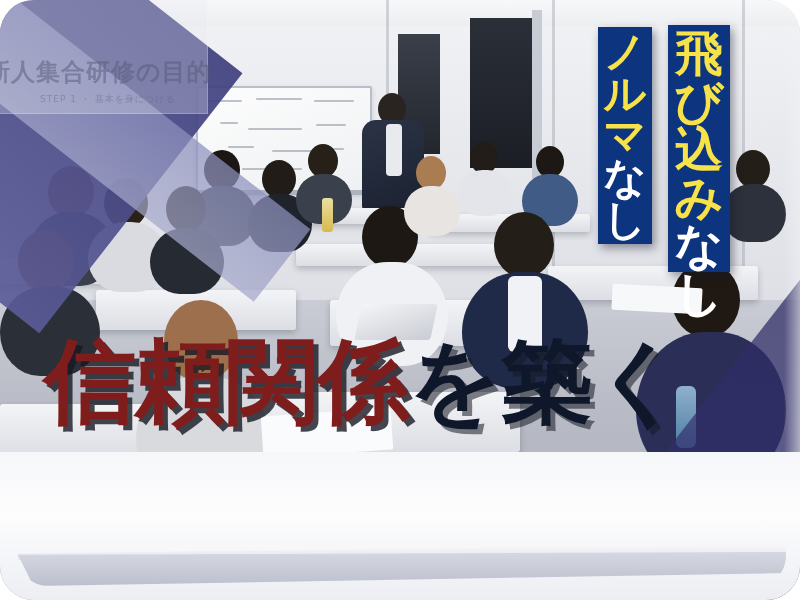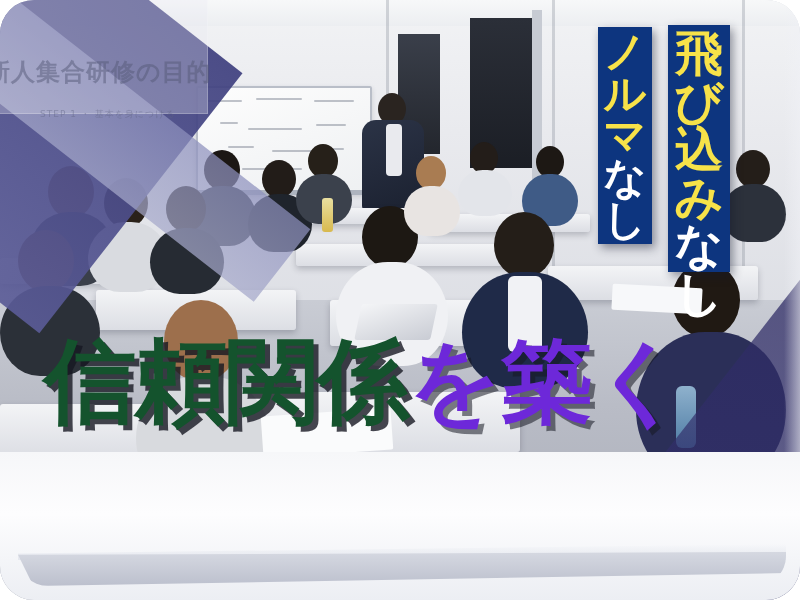--- a/index.html
+++ b/index.html
@@ -53,21 +53,21 @@
   .band{position:absolute;transform-origin:0 0;}
   .band1{left:-120px;top:-210px;width:460px;height:330px;
         background:linear-gradient(180deg,#3e3f7e,#5a5b96);transform:rotate(38deg);opacity:.92;}
   .band2{left:-60px;top:-60px;width:470px;height:92px;
         background:linear-gradient(180deg,#8d90bd,#a5a8ca);transform:rotate(38deg);opacity:.72;}
   .projscreen{position:absolute;left:-34px;top:-6px;width:240px;height:118px;
         background:rgba(232,233,242,.30);border:1px solid rgba(255,255,255,.22);}
   .projtext{position:absolute;left:-14px;top:56px;width:250px;
         font-size:24px;font-weight:700;letter-spacing:1px;
         color:rgba(86,90,120,.50);white-space:nowrap;}
-  .projsub{position:absolute;left:40px;top:108px;width:230px;
+  .projsub{position:absolute;left:40px;top:93px;width:230px;
         font-size:9px;color:rgba(96,100,130,.45);white-space:nowrap;letter-spacing:1px;}
 
   
   .rband{position:absolute;right:-150px;bottom:-170px;width:420px;height:470px;
         background:linear-gradient(150deg,rgba(43,40,96,.82),rgba(58,54,120,.55));
         transform:rotate(38deg);transform-origin:100% 100%;}
   .rband2{position:absolute;right:-10px;top:0px;width:26px;height:600px;
         background:linear-gradient(90deg,rgba(236,237,242,.0),rgba(240,241,246,.9));}
 
   
@@ -80,22 +80,22 @@
         font-family:"DejaVu Sans","Liberation Sans",sans-serif;}
   .vb-left .vchar{font-size:42px;}
   .vb-right .vchar{font-size:48px;}
   .y{color:#f7e249;}
   .w{color:#ffffff;}
 
   
   .h1{position:absolute;left:44px;top:330px;width:720px;height:106px;
       font-size:92px;font-weight:900;line-height:104px;white-space:nowrap;
       letter-spacing:-1px;font-family:"DejaVu Sans","Liberation Sans",sans-serif;}
-  .h1 .y{color:#14532d;text-shadow:5px 5px 0 rgba(22,24,34,.80);}
-  .h1 .w{color:#6d28d9;text-shadow:5px 5px 0 rgba(22,24,34,.55);text-align:center;}
+  .h1 .y{color:#7f1d1d;text-shadow:5px 5px 0 rgba(22,24,34,.80);}
+  .h1 .w{color:#0f172a;text-shadow:5px 5px 0 rgba(22,24,34,.55);text-align:center;}
 
   
   .plate{position:absolute;left:0;top:452px;width:800px;height:148px;
       background:linear-gradient(180deg,#f6f7f9 0%,#fdfdfe 42%,#eceef3 100%);}
   .h2{position:absolute;left:46px;top:458px;width:730px;height:106px;
       font-size:94px;font-weight:900;line-height:104px;white-space:nowrap;
       color:#16367f;letter-spacing:-1px;
       text-shadow:3px 3px 4px rgba(120,128,150,.45);
       font-family:"DejaVu Sans","Liberation Sans",sans-serif;}
 

